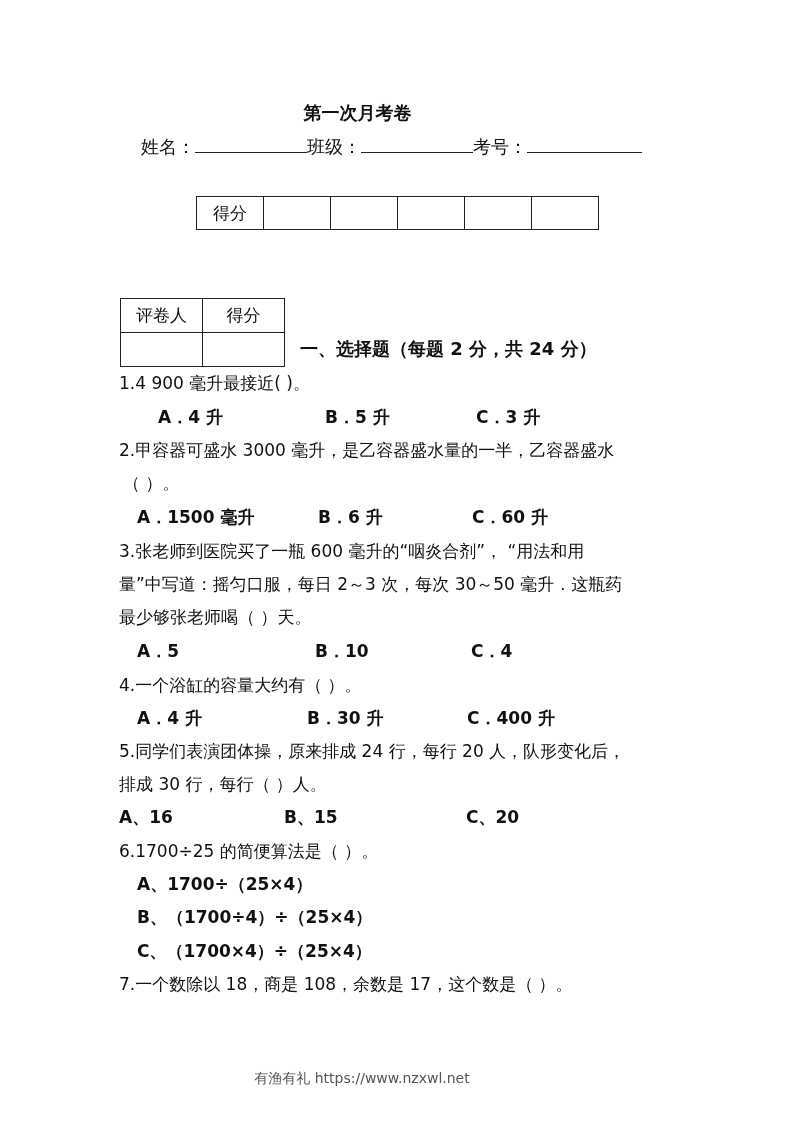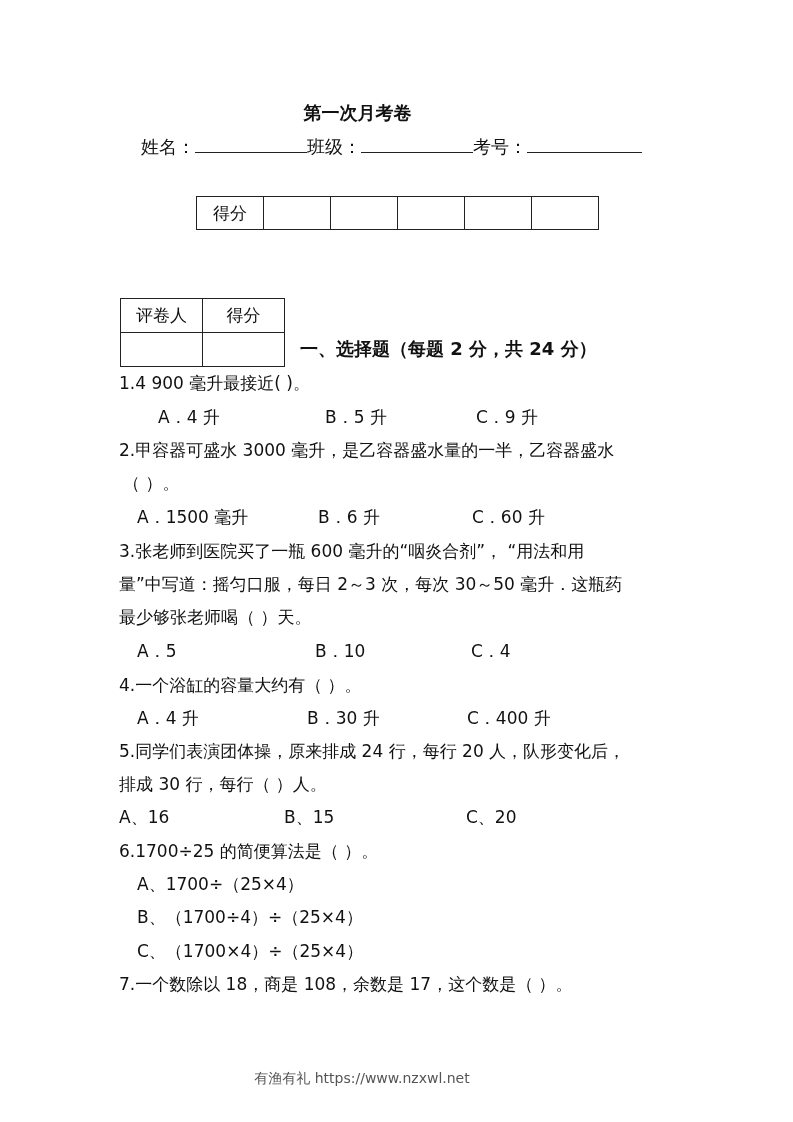--- a/index.html
+++ b/index.html
@@ -8,21 +8,21 @@
   .abs { position: absolute; white-space: nowrap; }
   .title { left: 0; width: 715px; top: 101px; text-align: center; font-size: 18px; font-weight: bold; }
   .info { left: 141px; top: 134px; font-size: 18px; }
   .info .blank { display: inline-block; border-bottom: 1px solid #222; height: 18px; vertical-align: baseline; }
   table.score { position: absolute; left: 196px; top: 196px; border-collapse: collapse; }
   table.score td { border: 1px solid #222; width: 66px; height: 32px; text-align: center; font-size: 17px; padding: 0; }
   table.grader { position: absolute; left: 120px; top: 298px; border-collapse: collapse; }
   table.grader td { border: 1px solid #222; width: 81px; height: 33px; text-align: center; font-size: 17px; padding: 0; }
   .section { left: 300px; top: 320px; font-size: 18px; font-weight: bold; margin-top: 17px; }
   .line { position: absolute; left: 119px; font-size: 17px; white-space: nowrap; }
-  .opt { position: absolute; font-size: 17px; white-space: nowrap; }
+  .opt { position: absolute; font-size: 17px; white-space: nowrap; font-weight: bold; }
   .footer { left: 0; width: 724px; top: 1070px; text-align: center; font-size: 14px; color: #555; }
 </style>
 </head>
 <body>
 
 <div class="abs title">第一次月考卷</div>
 
 <div class="abs info">
   <span>姓名：</span><span class="blank" style="width:112px"></span><span>班级：</span><span class="blank" style="width:112px"></span><span>考号：</span><span class="blank" style="width:115px"></span>
 </div>
@@ -51,21 +51,21 @@
     <td></td>
   </tr>
 </tbody>
   </table>
 
 <div class="abs section">一、选择题（每题 2 分，共 24 分）</div>
 
 <div class="line" style="top:372px">1.4 900 毫升最接近(    )。</div>
 <div class="opt" style="left:158px; top:406px">A．4 升</div>
 <div class="opt" style="left:325px; top:406px">B．5 升</div>
-<div class="opt" style="left:476px; top:406px">C．9 升</div>
+<div class="opt" style="left:476px; top:406px">C．3 升</div>
 
 <div class="line" style="top:439px">2.甲容器可盛水  3000  毫升，是乙容器盛水量的一半，乙容器盛水</div>
 <div class="line" style="top:472px; left:123px">（  ）。</div>
 <div class="opt" style="left:137px; top:506px">A．1500 毫升</div>
 <div class="opt" style="left:318px; top:506px">B．6 升</div>
 <div class="opt" style="left:472px; top:506px">C．60 升</div>
 
 <div class="line" style="top:540px">3.张老师到医院买了一瓶  600  毫升的“咽炎合剂”，  “用法和用</div>
 <div class="line" style="top:573px">量”中写道：摇匀口服，每日 2～3 次，每次 30～50 毫升．这瓶药</div>
 <div class="line" style="top:606px">最少够张老师喝（  ）天。</div>

